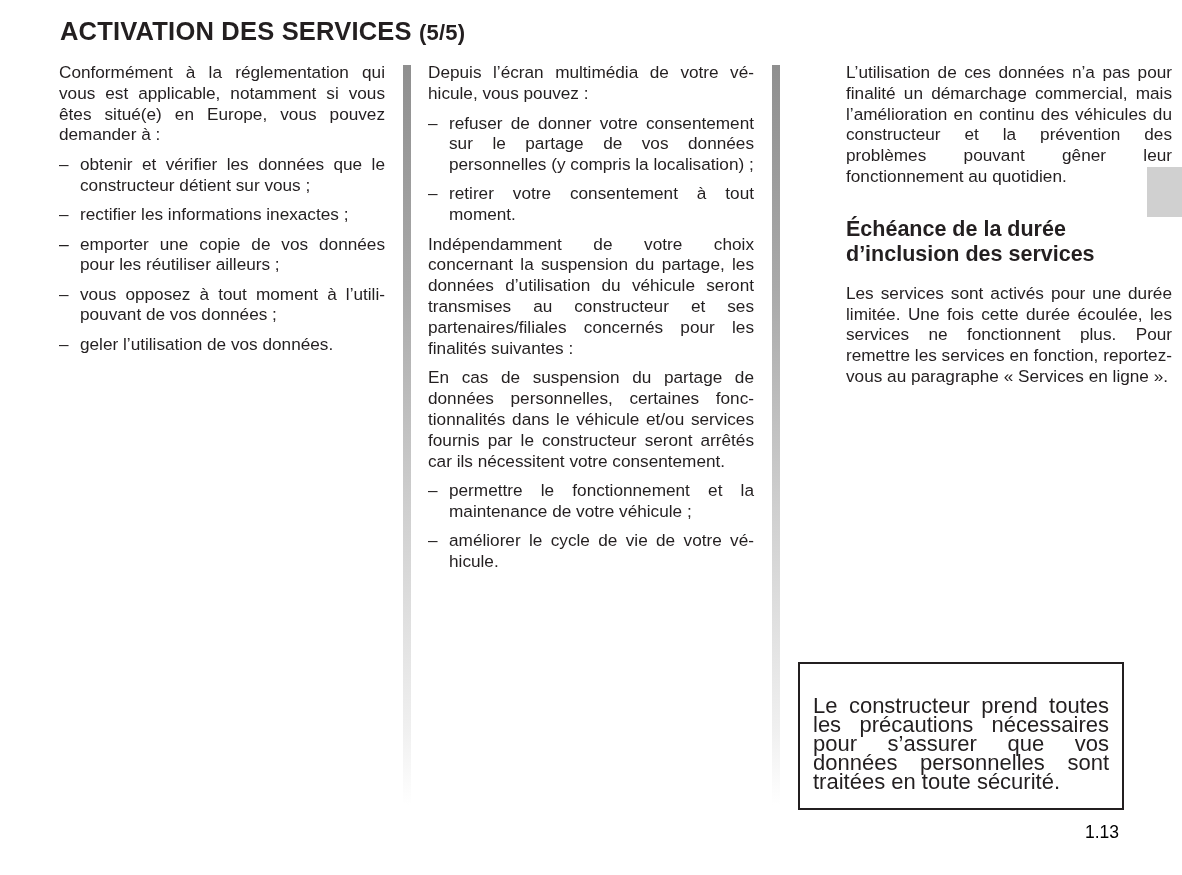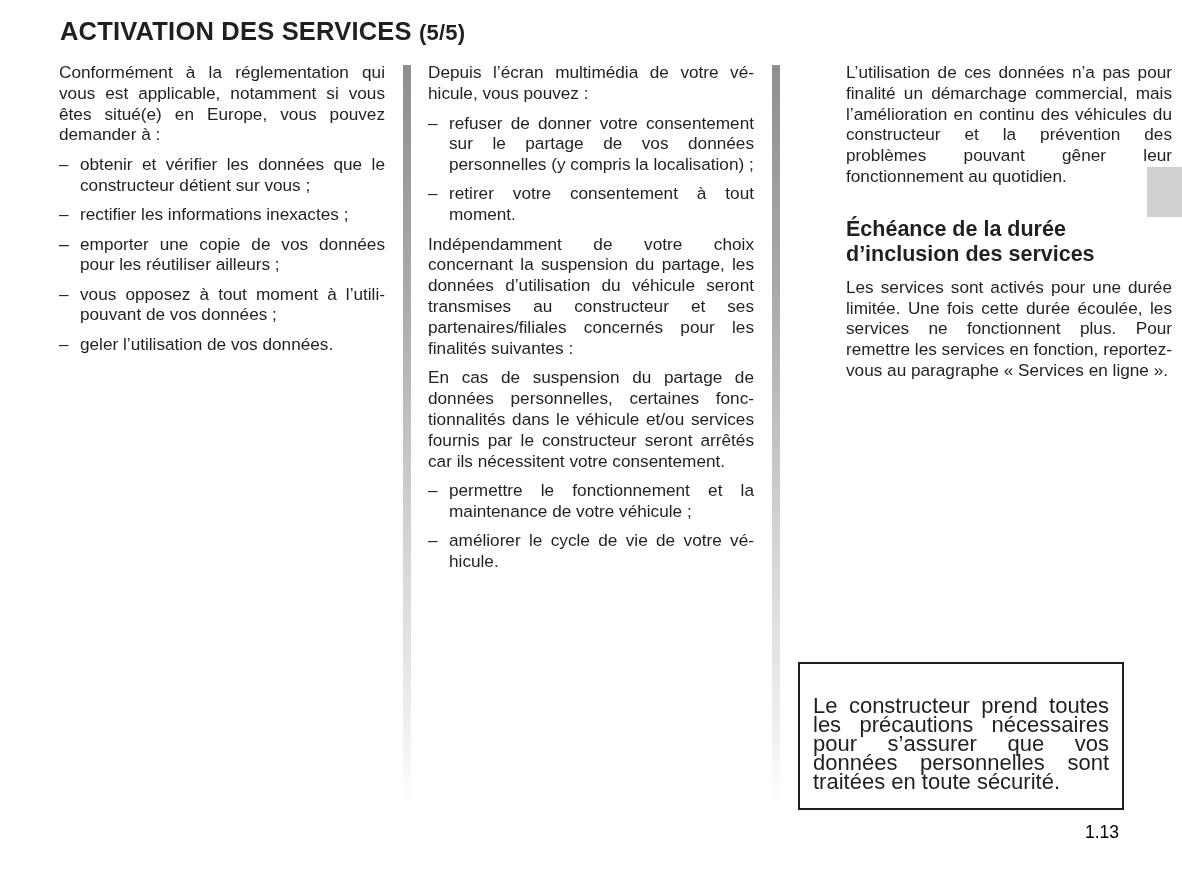--- a/index.html
+++ b/index.html
@@ -59,21 +59,21 @@
       background: linear-gradient(to bottom, #8f8f8f 0%, #a9a9a9 30%, #cfcfcf 60%, #f0f0f0 90%, #ffffff 100%);
     }
     .sep1 { left: 403px; }
     .sep2 { left: 772px; }
 
     .section-heading {
       font-size: 21.5px;
       font-weight: bold;
       line-height: 25px;
       margin-top: 30px;
-      margin-bottom: 10px;
+      margin-bottom: 16px;
       text-align: left;
     }
     .notice-box {
       position: absolute;
       left: 798px;
       top: 662px;
       width: 326px;
       height: 148px;
       border: 2px solid #231f20;
       padding: 32px 13px 0 13px;

